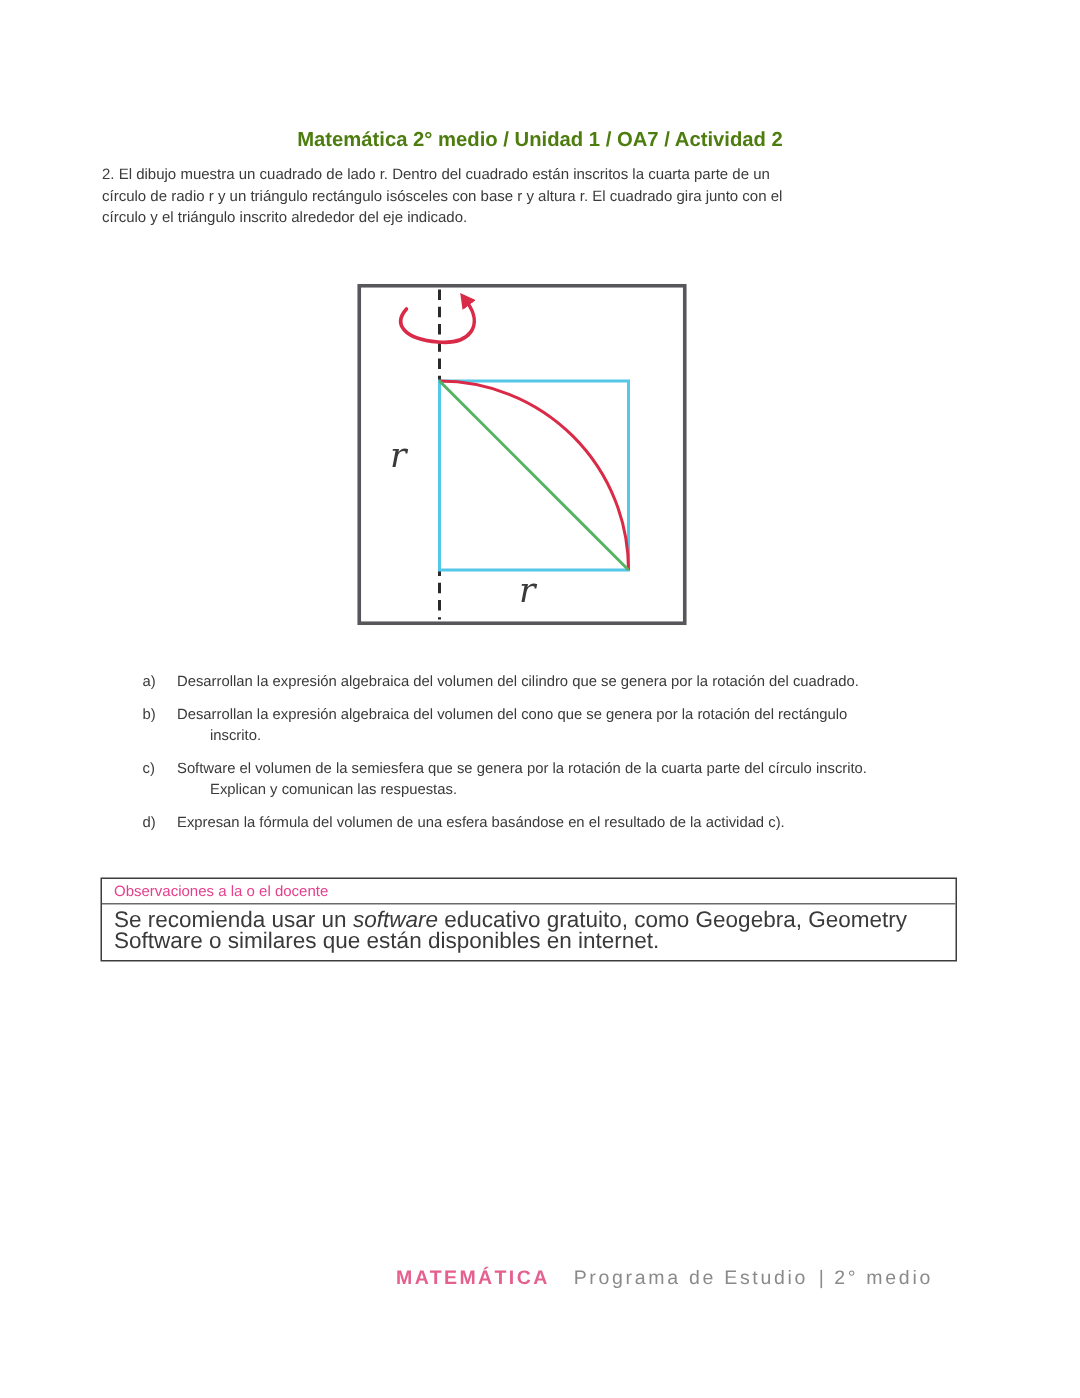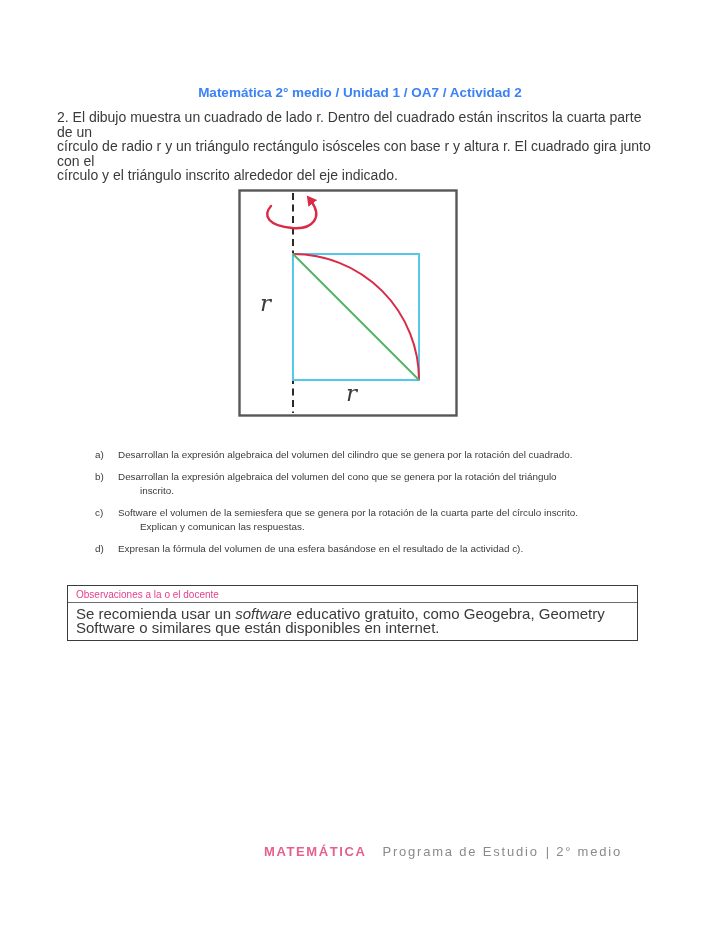--- a/index.html
+++ b/index.html
@@ -8,26 +8,26 @@
     width:720px; height:932px;
     background:#ffffff;
     font-family:"Liberation Sans", sans-serif;
     color:#3a3a3a;
     overflow:hidden;
   }
   .title {
     position:absolute; left:0; top:85px; width:720px;
     margin:0; text-align:center;
     font-size:13.5px; font-weight:700;
-    color:#3b82f6;
+    color:#4d7c0f;
   }
   .intro {
-    position:absolute; left:57px; top:110px; width:600px;
+    position:absolute; left:68px; top:110px; width:600px;
     margin:0;
-    font-size:14px; line-height:14.6px;
+    font-size:10px; line-height:14.6px;
     white-space:pre-line;
     color:#3a3a3a;
   }
   .figure { position:absolute; left:238px; top:189px; width:220px; height:228px; }
   .tasks {
     position:absolute; left:95px; top:448px; width:560px;
     margin:0; padding:0; list-style:none;
     font-size:9.9px; line-height:14px; color:#3a3a3a;
   }
   .task { display:flex; margin-bottom:8px; }
@@ -97,21 +97,21 @@
     </svg>
   </div>
 
   <ol class="tasks">
     <li class="task">
       <span class="lbl">a)</span>
       <div class="txt">Desarrollan la expresión algebraica del volumen del cilindro que se genera por la rotación del cuadrado.</div>
     </li>
     <li class="task">
       <span class="lbl">b)</span>
-      <div class="txt">Desarrollan la expresión algebraica del volumen del cono que se genera por la rotación del triángulo
+      <div class="txt">Desarrollan la expresión algebraica del volumen del cono que se genera por la rotación del rectángulo
 inscrito.</div>
     </li>
     <li class="task">
       <span class="lbl">c)</span>
       <div class="txt">Software el volumen de la semiesfera que se genera por la rotación de la cuarta parte del círculo inscrito.
 Explican y comunican las respuestas.</div>
     </li>
     <li class="task">
       <span class="lbl">d)</span>
       <div class="txt">Expresan la fórmula del volumen de una esfera basándose en el resultado de la actividad c).</div>

